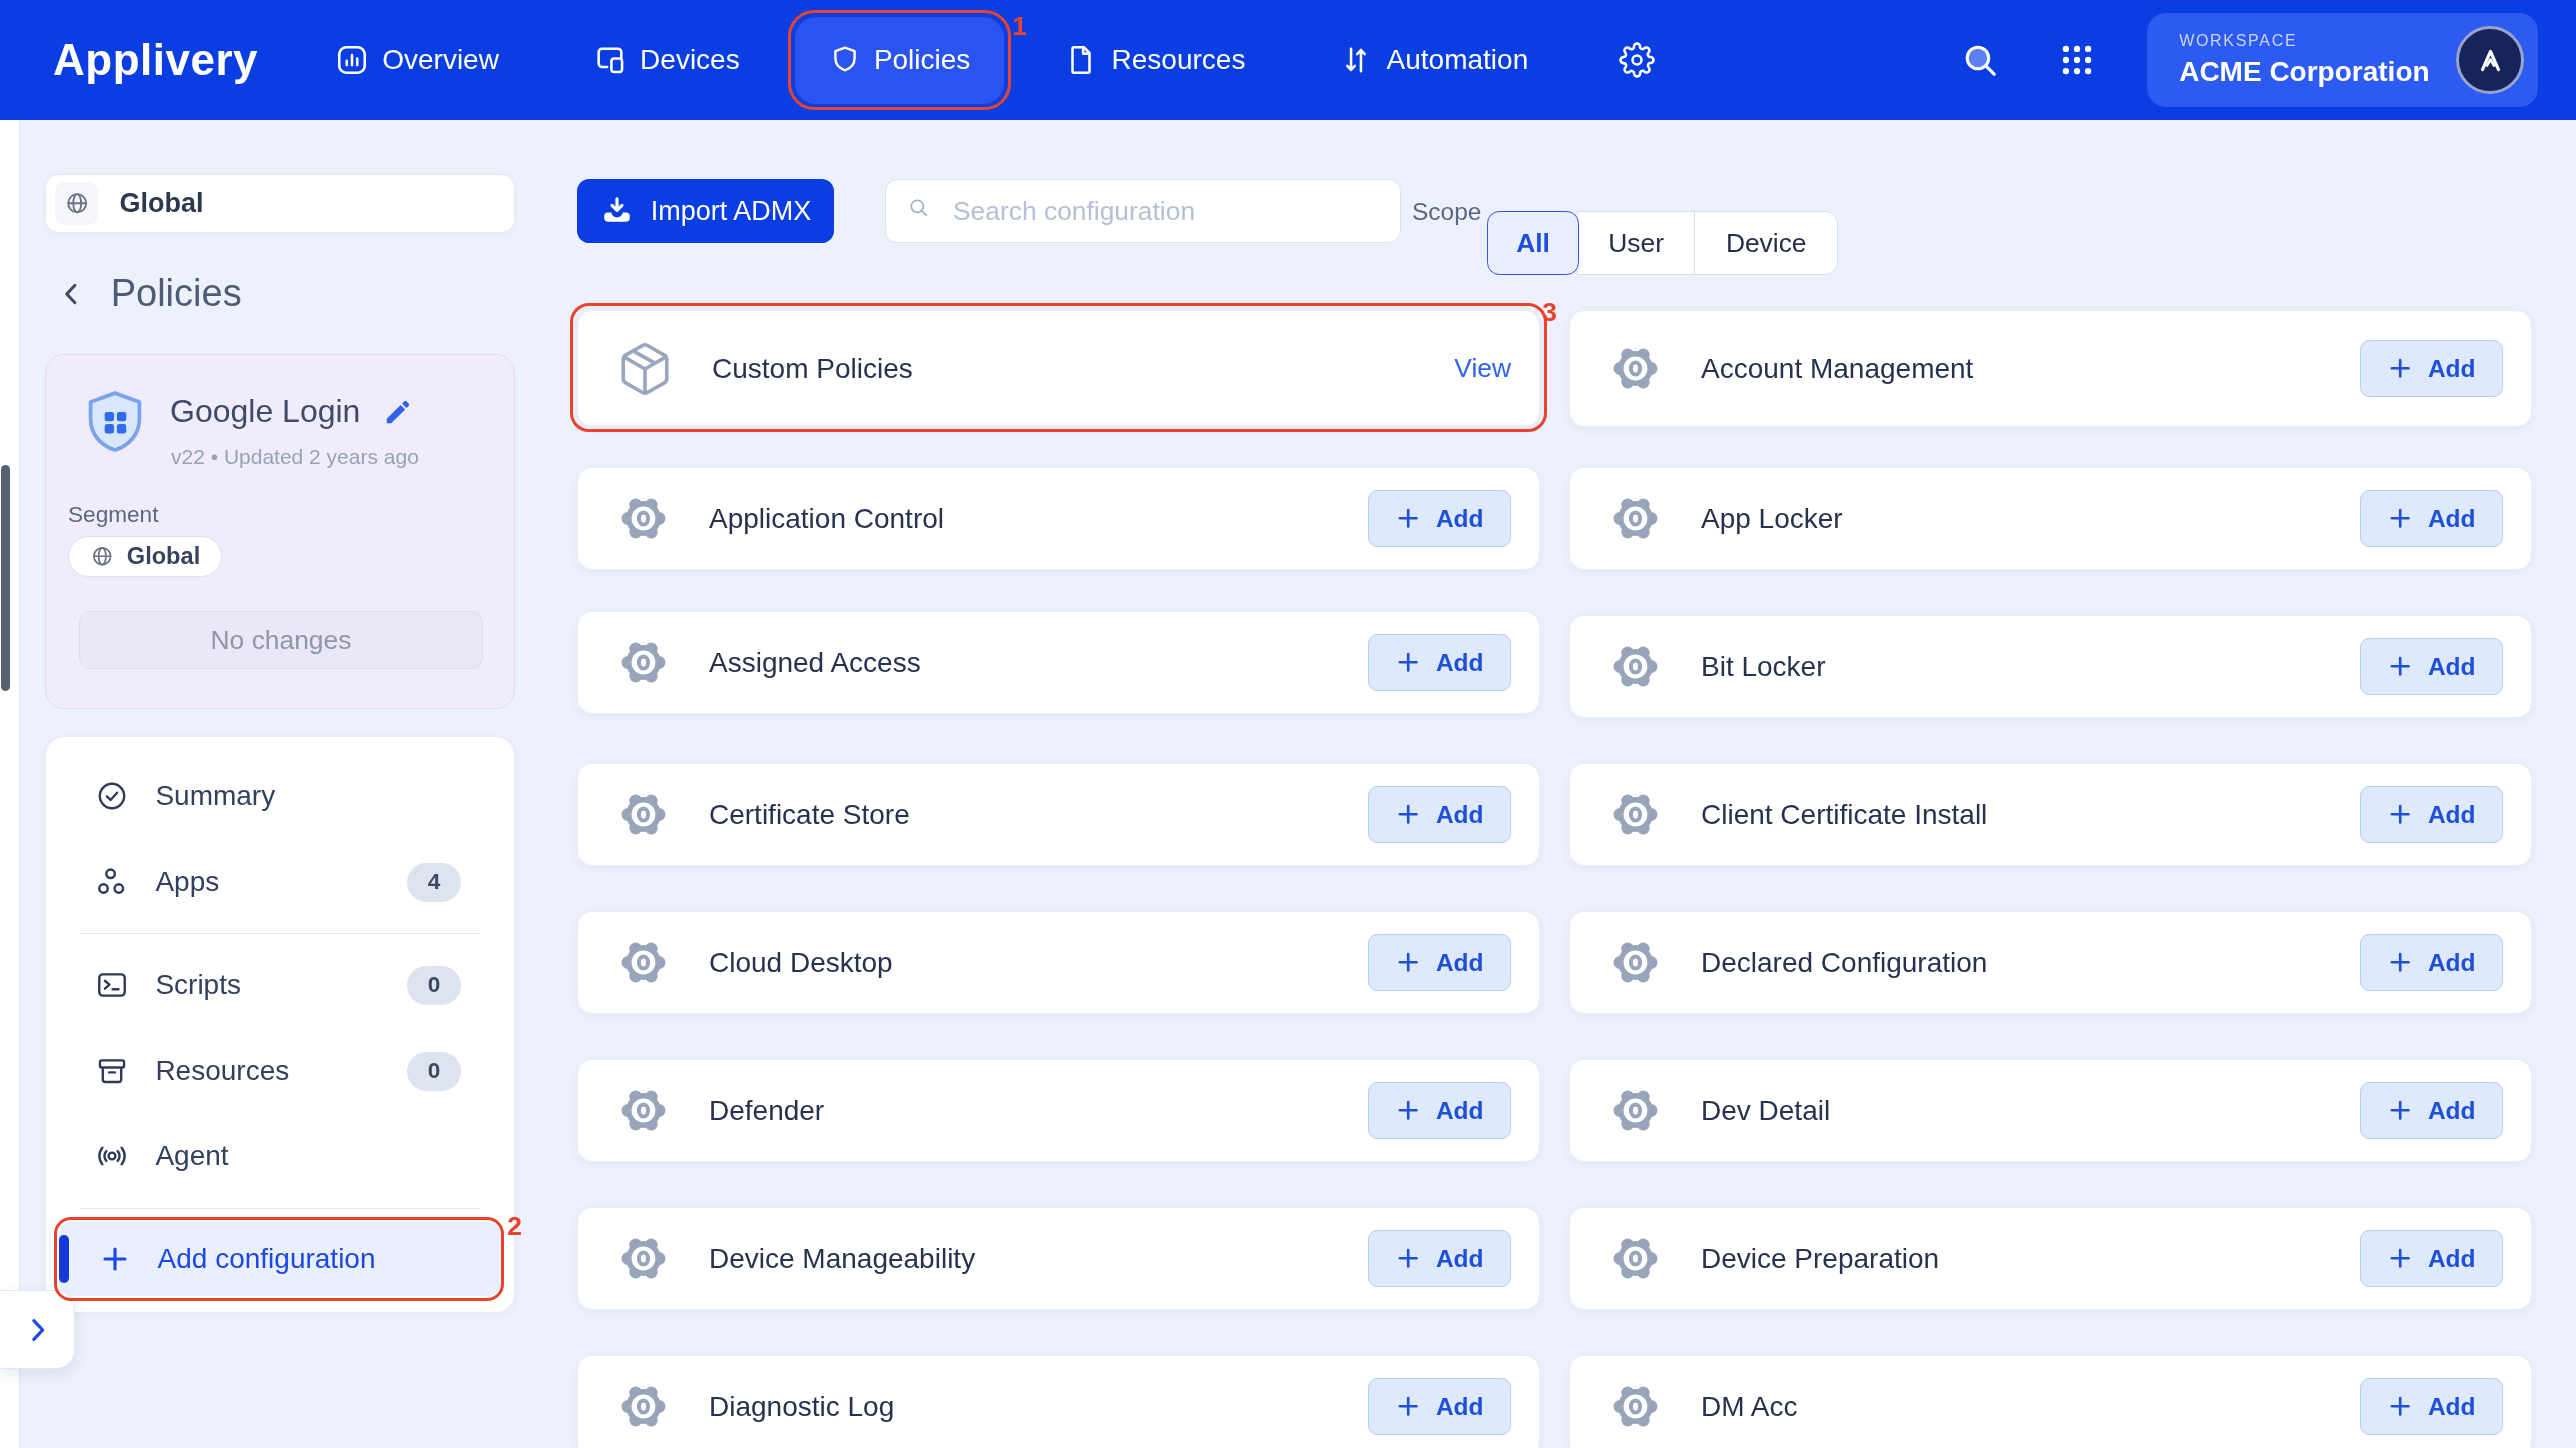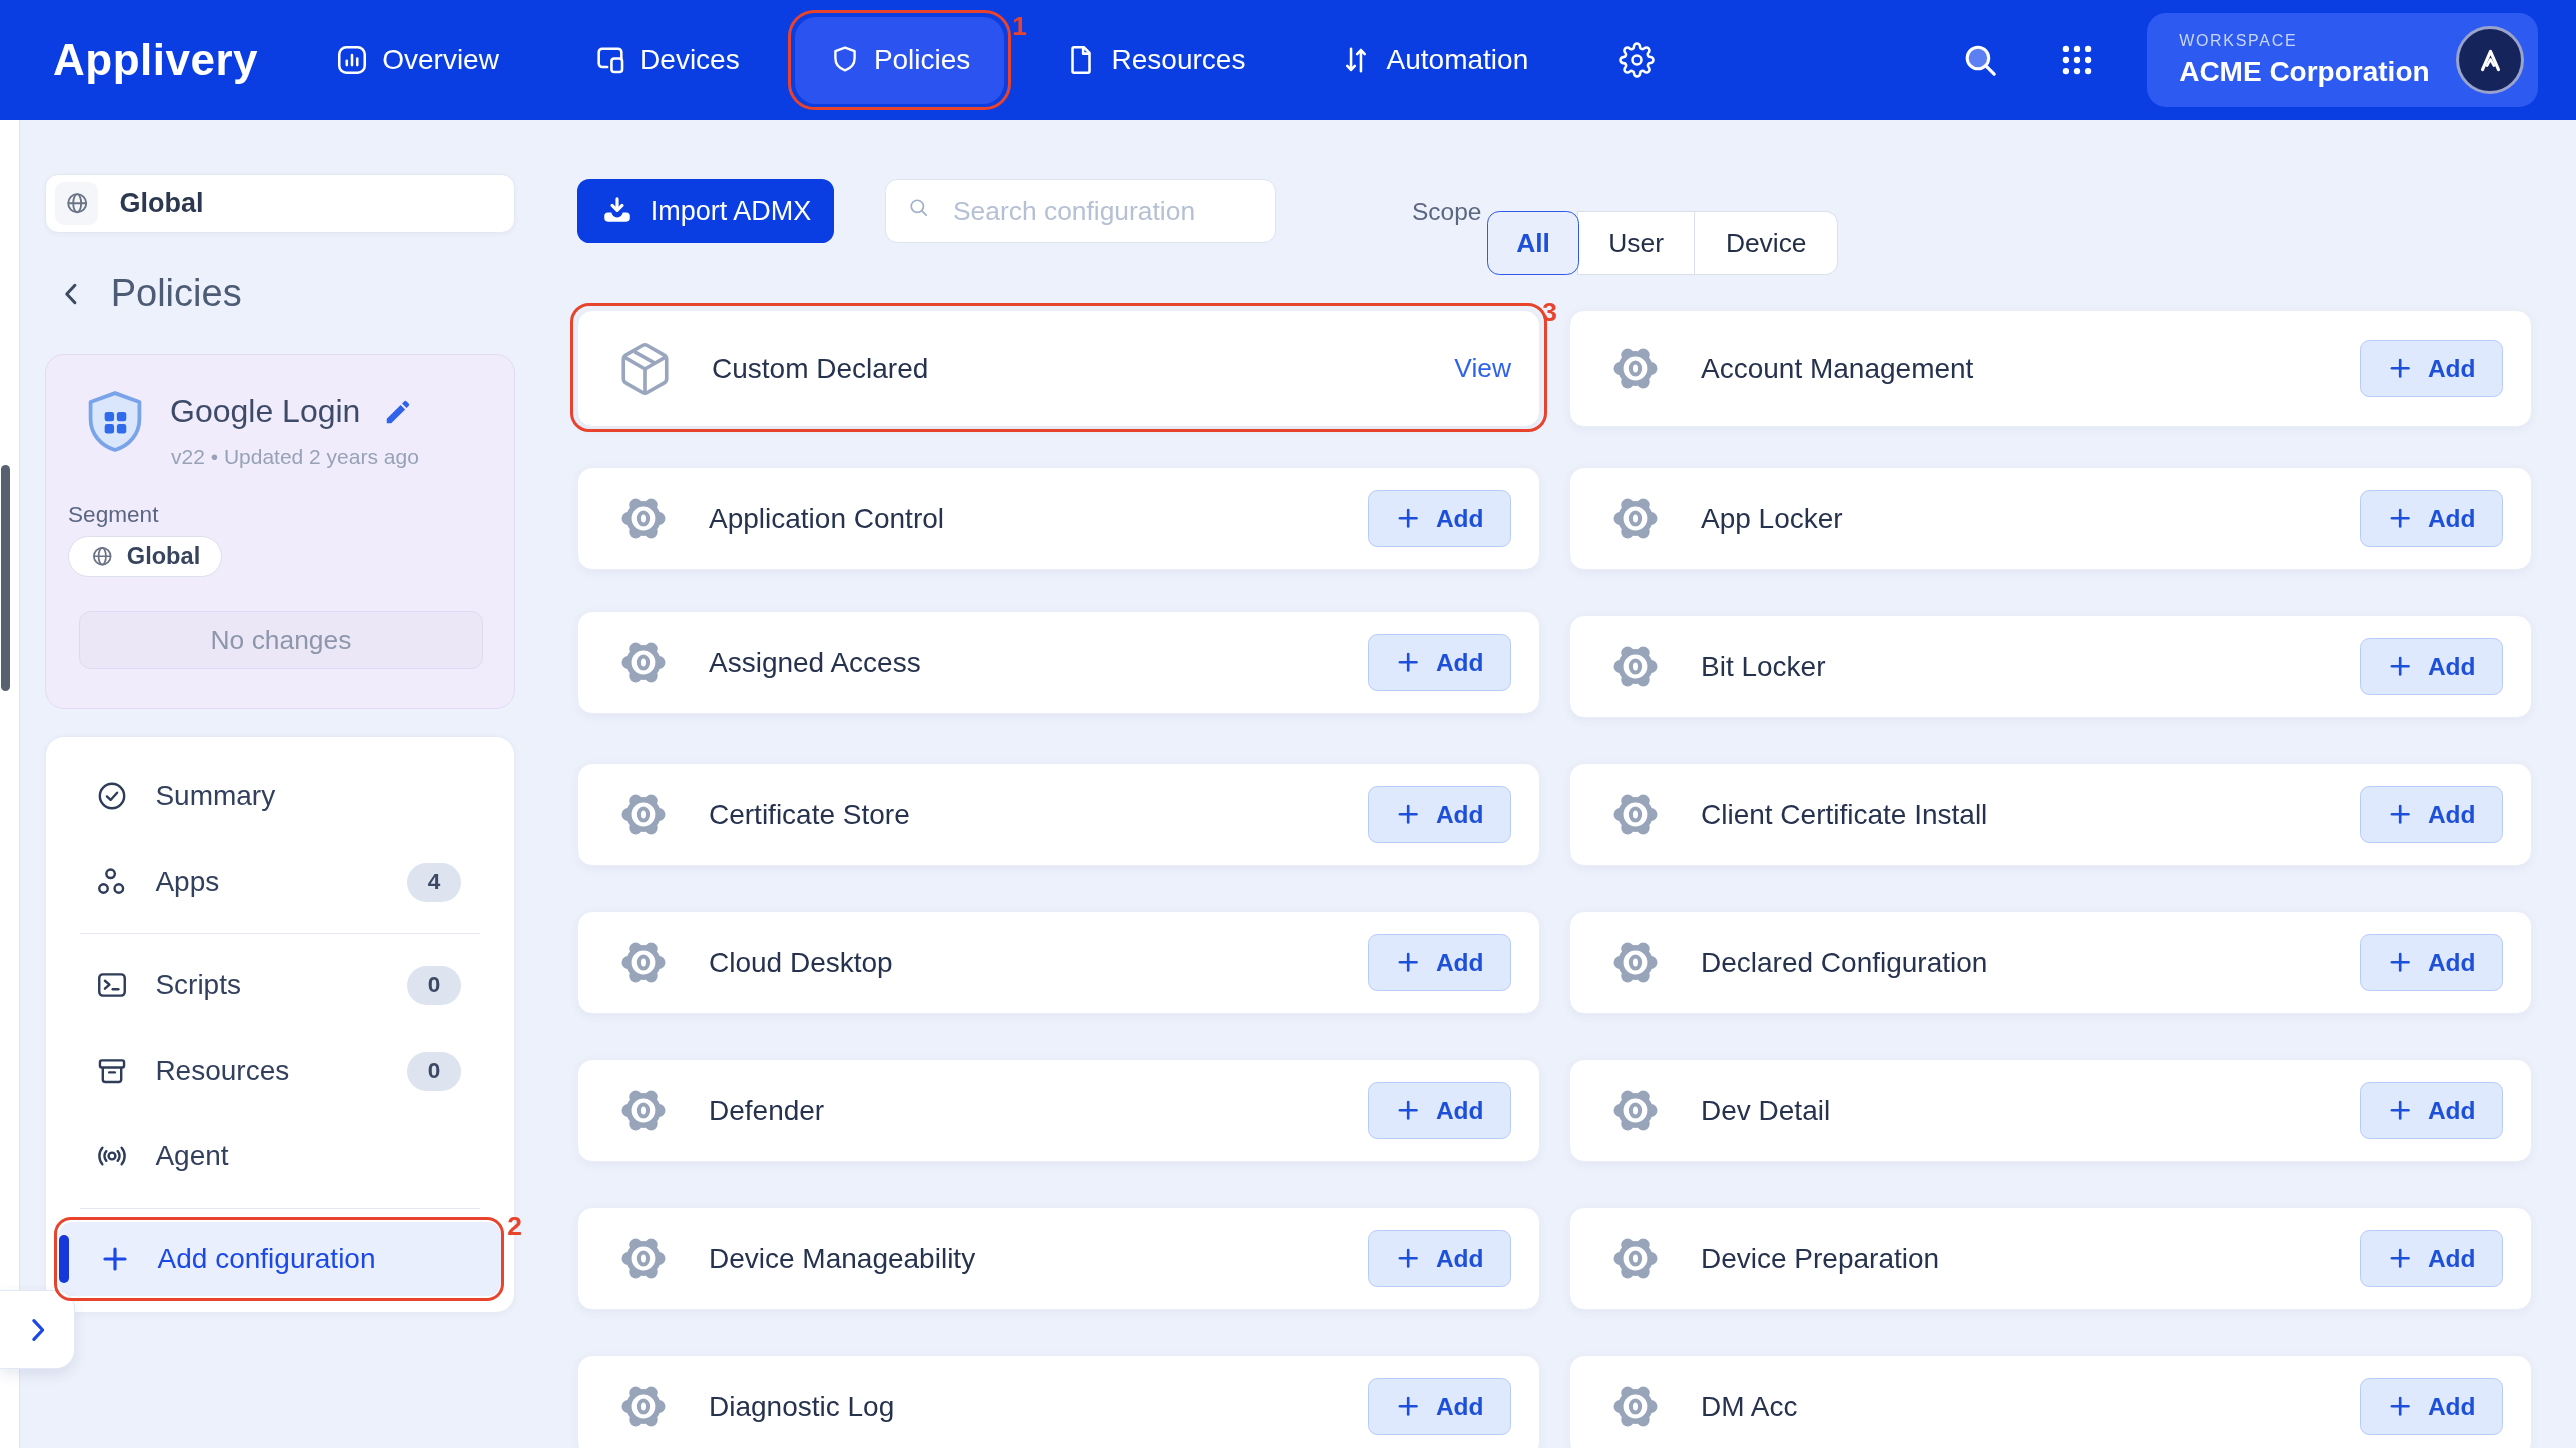--- a/index.html
+++ b/index.html
@@ -79,21 +79,21 @@
   .add-row .plus{width:32px;height:32px;color:#1c49e6;}
   .add-bar{position:absolute;left:0;top:13.2px;width:9.4px;height:48px;background:#1637d9;border-radius:5.7px;}
   .ring-add{inset:-4.7px -2.8px -4.7px -5.7px;border-radius:17px;}
   .num-add{top:-9.4px;right:-21px;}
 
   
   .main{position:absolute;left:577px;top:179px;width:1955px;}
   .toolbar{position:relative;height:64px;}
   .btn-import{position:absolute;left:0;top:0;width:257px;height:64px;background:var(--nav-blue);border:none;border-radius:12.3px;color:#fff;display:flex;align-items:center;justify-content:center;gap:17px;font-size:27px;font-weight:500;font-family:inherit;cursor:pointer;}
   .btn-import svg{width:34px;height:34px;}
-  .search-box{position:absolute;left:308px;top:0;width:391px;height:64px;background:#fff;border:0.9px solid #dde3f0;border-radius:12.3px;display:flex;align-items:center;padding:0 21px;gap:16px;}
+  .search-box{position:absolute;left:308px;top:0;width:516px;height:64px;background:#fff;border:0.9px solid #dde3f0;border-radius:12.3px;display:flex;align-items:center;padding:0 21px;gap:16px;}
   .search-box svg{width:30px;height:30px;color:#9fb0c8;flex:none;}
   .search-box input{border:none;outline:none;background:transparent;font-family:inherit;font-size:26.4px;color:#2c3850;width:100%;}
   .search-box input::placeholder{color:#b6c0d4;}
   .scope-label{position:absolute;left:835px;top:19px;font-size:24.5px;color:#5a6780;}
   .segmented{position:absolute;left:910px;top:0;height:64px;display:flex;}
   .seg{height:64px;display:flex;align-items:center;justify-content:center;font-size:26.4px;background:#fff;border:0.9px solid #d9dfec;color:#232f49;cursor:pointer;font-family:inherit;margin-top:32px;}
   .seg-all{width:92px;border:1.9px solid #3059e8;background:#e8eefc;color:var(--accent);font-weight:600;border-radius:12.3px;z-index:2;}
   .seg-user{width:118px;margin-left:-1.9px;z-index:1;}
   .seg-device{width:144px;margin-left:-0.9px;border-radius:0 12.3px 12.3px 0;}
 
@@ -424,21 +424,21 @@
         <button class="seg seg-device">Device</button>
       </div>
     </div>
 
     <div class="col col-left">
       <div class="custom-wrap">
         <div class="pcard pcard-tall" style="position:relative">
           <svg class="cube" viewBox="0 0 62 62" width="58" height="58">
               <use href="#i-cube"></use>
             </svg>
-          <span class="pcard-title">Custom Declared</span>
+          <span class="pcard-title">Custom Policies</span>
           <span class="view-link">View</span>
         </div>
         <div class="ring ring-custom"></div>
         <span class="step-num num-custom">3</span>
       </div>
 
       <div class="pcard" style="top:157px">
         <svg class="gear" viewBox="0 0 58 58" width="55" height="55">
             <use href="#i-gear-card"></use>
           </svg>

